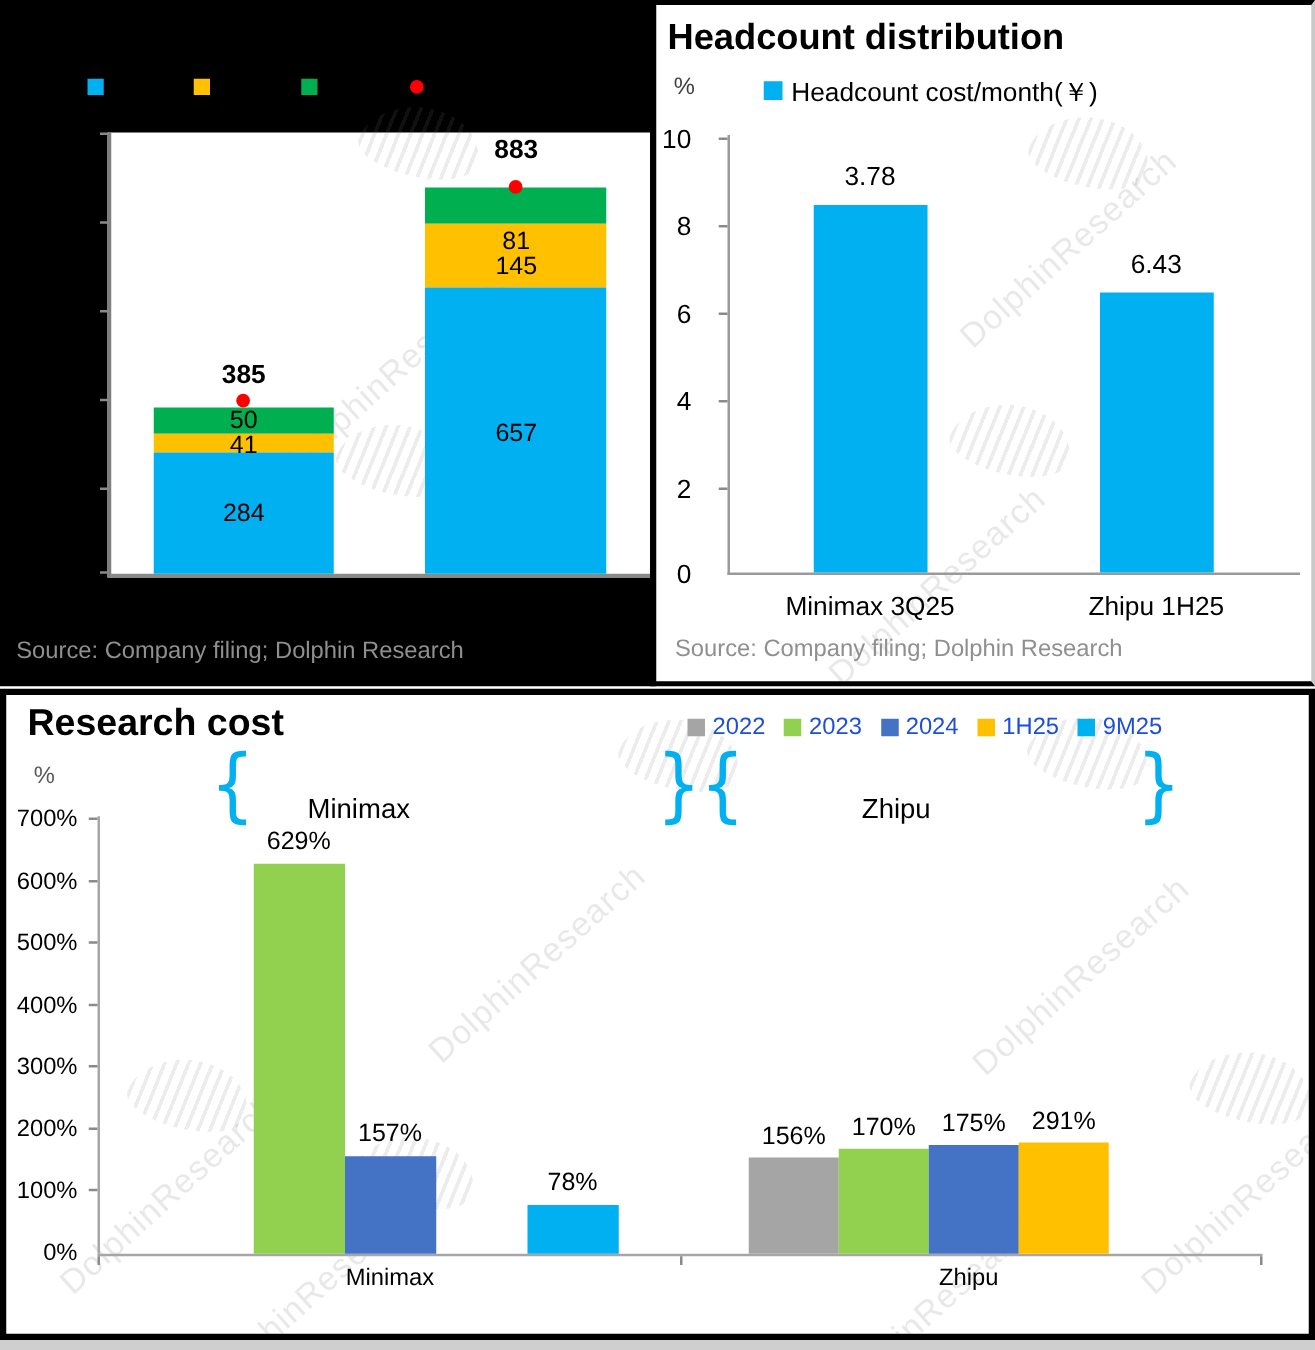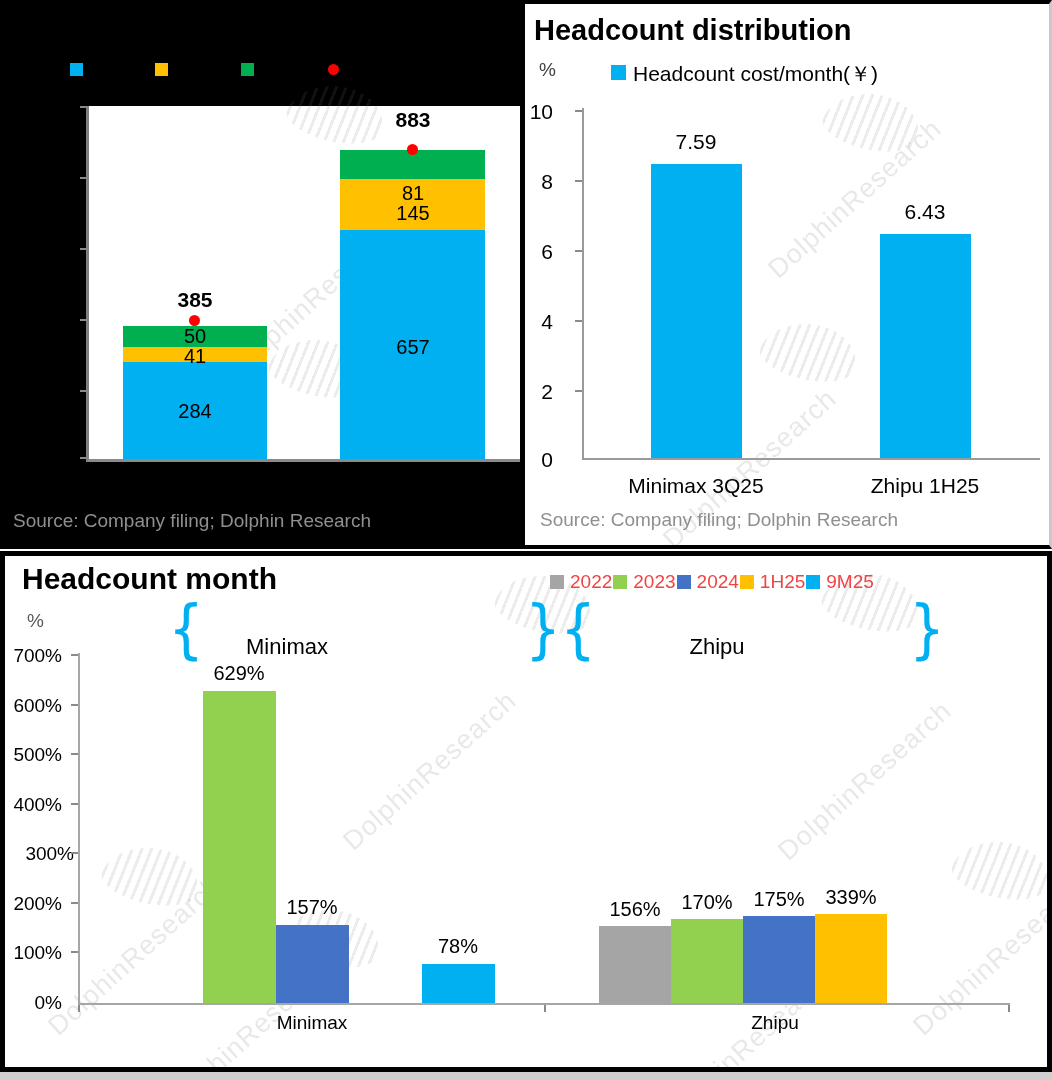--- a/index.html
+++ b/index.html
@@ -40,21 +40,21 @@
 
   
   .cyan{background:#00B0F0;}
   .gold{background:#FFC000;}
   .grn{background:#00B050;}
   .grn23{background:#92D050;}
   .blu24{background:#4472C4;}
   .gry22{background:#A5A5A5;}
 
   
-  .blegend{position:absolute;display:flex;align-items:center;gap:1px;font-size:19px;color:#ef4444;}
+  .blegend{position:absolute;display:flex;align-items:center;gap:15px;font-size:19px;color:#1d4ed8;}
   .blegend .item{display:flex;align-items:center;gap:6px;}
   .blegend .sq{width:14px;height:14px;display:inline-block;}
 
   .brace{position:absolute;color:#00B0F0;font-size:56px;font-weight:400;
     font-family:"DejaVu Sans",sans-serif;transform:translateX(-50%) scaleY(1.15);line-height:66px;}
   .grouptitle{font-size:22px;color:#000;}
 
   
   .wm{position:absolute;color:rgba(90,90,90,0.14);font-size:27px;letter-spacing:1px;
     transform:translate(-50%,-50%) rotate(-42deg);white-space:nowrap;pointer-events:none;}
@@ -131,21 +131,21 @@
   <span class="tick" style="left:50px;top:106px;width:7px;height:2px;"></span>
   <span class="tick" style="left:50px;top:176px;width:7px;height:2px;"></span>
   <span class="tick" style="left:50px;top:246px;width:7px;height:2px;"></span>
   <span class="tick" style="left:50px;top:316px;width:7px;height:2px;"></span>
   <span class="tick" style="left:50px;top:386px;width:7px;height:2px;"></span>
   <div class="axis-h" style="left:57px;top:454px;width:458px;"></div>
 
   <div class="bar cyan" style="left:126px;top:160px;width:91px;height:294px;"></div>
   <div class="bar cyan" style="left:355px;top:230px;width:91px;height:224px;"></div>
 
-  <div class="t c" style="left:171px;top:126px;font-size:21px;">7.59</div>
+  <div class="t c" style="left:171px;top:126px;font-size:21px;">3.78</div>
   <div class="t c" style="left:400px;top:196px;font-size:21px;">6.43</div>
 
   <div class="t c xlab" style="left:171px;top:470px;font-size:21px;">Minimax 3Q25</div>
   <div class="t c xlab" style="left:400px;top:470px;font-size:21px;">Zhipu 1H25</div>
 
   <div class="t src" style="left:15px;top:505px;">Source: Company filing; Dolphin Research</div>
 </div>
 
 <div id="panel-bot" class="panel">
 
@@ -154,21 +154,21 @@
   <div class="wm" style="left:860px;top:225px;">DolphinResearch</div>
   <div class="wm" style="left:995px;top:400px;">DolphinResearch</div>
   <div class="wm" style="left:245px;top:478px;">DolphinResearch</div>
   <div class="wm" style="left:740px;top:492px;">DolphinResearch</div>
   <div class="wms" style="left:540px;top:48px;"></div>
   <div class="wms" style="left:867px;top:46px;"></div>
   <div class="wms" style="left:147px;top:320px;"></div>
   <div class="wms" style="left:997px;top:314px;"></div>
   <div class="wms" style="left:328px;top:382px;"></div>
 
-  <div class="t title" style="left:17px;top:6px;font-size:30px;">Headcount month</div>
+  <div class="t title" style="left:17px;top:6px;font-size:30px;">Research cost</div>
 
   <div class="blegend" style="left:545px;top:15px;">
     <span class="item">
         <span class="sq gry22"></span>
         <span>2022</span>
       </span>
     <span class="item">
         <span class="sq grn23"></span>
         <span>2023</span>
       </span>
@@ -192,21 +192,21 @@
   <div class="t c grouptitle" style="left:282px;top:78px;">Minimax</div>
   <div class="brace" style="left:538px;top:40px;">}</div>
   <div class="brace" style="left:573px;top:40px;">{</div>
   <div class="t c grouptitle" style="left:712px;top:78px;">Zhipu</div>
   <div class="brace" style="left:922px;top:40px;">}</div>
 
   <div class="t ytick" style="left:0;top:89px;width:57px;font-size:19px;">700%</div>
   <div class="t ytick" style="left:0;top:139px;width:57px;font-size:19px;">600%</div>
   <div class="t ytick" style="left:0;top:188px;width:57px;font-size:19px;">500%</div>
   <div class="t ytick" style="left:0;top:238px;width:57px;font-size:19px;">400%</div>
-  <div class="t ytick" style="left:12px;top:287px;width:57px;font-size:19px;">300%</div>
+  <div class="t ytick" style="left:0;top:287px;width:57px;font-size:19px;">300%</div>
   <div class="t ytick" style="left:0;top:337px;width:57px;font-size:19px;">200%</div>
   <div class="t ytick" style="left:0;top:386px;width:57px;font-size:19px;">100%</div>
   <div class="t ytick" style="left:0;top:436px;width:57px;font-size:19px;">0%</div>
 
   <div class="axis-v" style="left:73px;top:97px;height:350px;border-left-color:#a6a6a6;"></div>
   <span class="tick" style="left:66px;top:98px;width:7px;height:2px;"></span>
   <span class="tick" style="left:66px;top:148px;width:7px;height:2px;"></span>
   <span class="tick" style="left:66px;top:197px;width:7px;height:2px;"></span>
   <span class="tick" style="left:66px;top:247px;width:7px;height:2px;"></span>
   <span class="tick" style="left:66px;top:296px;width:7px;height:2px;"></span>
@@ -224,20 +224,20 @@
   <div class="t c" style="left:307px;top:340px;font-size:20px;">157%</div>
   <div class="t c" style="left:453px;top:379px;font-size:20px;">78%</div>
 
   <div class="bar gry22" style="left:594px;top:370px;width:72px;height:77px;"></div>
   <div class="bar grn23" style="left:666px;top:363px;width:72px;height:84px;"></div>
   <div class="bar blu24" style="left:738px;top:360px;width:72px;height:87px;"></div>
   <div class="bar gold" style="left:810px;top:358px;width:72px;height:89px;"></div>
   <div class="t c" style="left:630px;top:342px;font-size:20px;">156%</div>
   <div class="t c" style="left:702px;top:335px;font-size:20px;">170%</div>
   <div class="t c" style="left:774px;top:332px;font-size:20px;text-align:center;">175%</div>
-  <div class="t c" style="left:846px;top:330px;font-size:20px;">339%</div>
+  <div class="t c" style="left:846px;top:330px;font-size:20px;">291%</div>
 
   <div class="t c xlab" style="left:307px;top:456px;font-size:19px;">Minimax</div>
   <div class="t c xlab" style="left:770px;top:456px;font-size:19px;">Zhipu</div>
 
 </div>
 
 <div id="bottom-strip"></div>
 
 </body></html>

